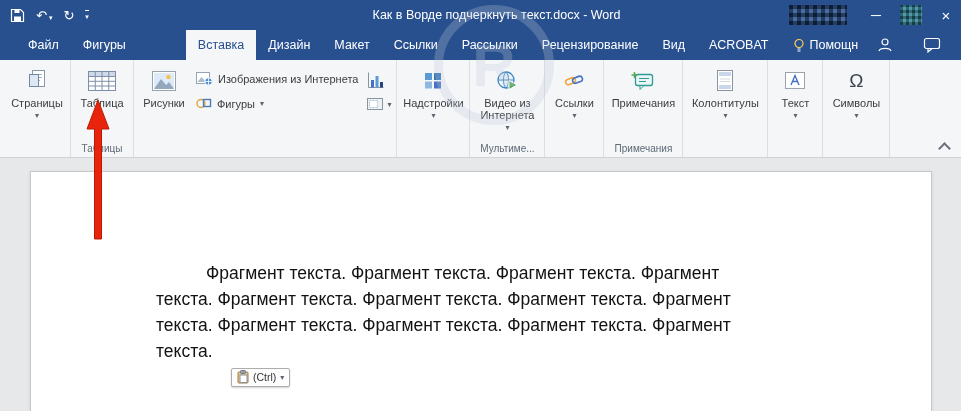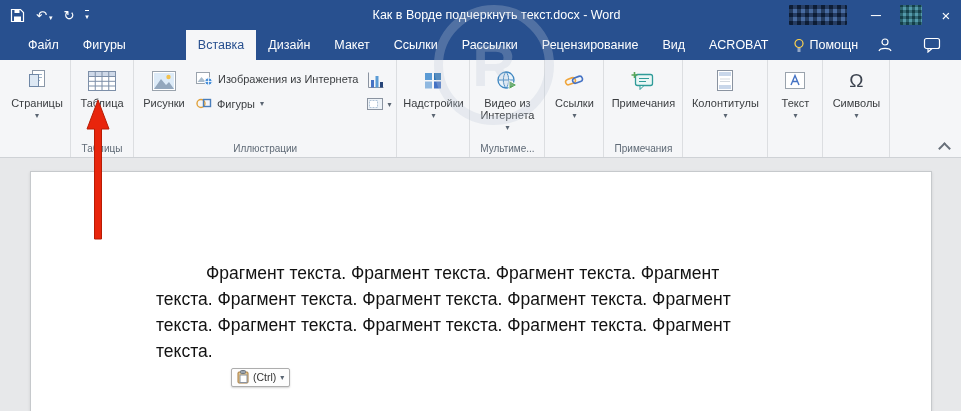--- a/index.html
+++ b/index.html
@@ -228,21 +228,20 @@
           </div>
           <div class="iconbtn">
             <svg width="17" height="13">
                 <rect x="0.5" y="0.5" width="15" height="11" fill="#eef3f8" stroke="#8a93a0"></rect>
                 <rect x="2.5" y="2.5" width="8" height="7" fill="#fff" stroke="#b0c4d8" stroke-dasharray="2 1"></rect>
               </svg>
             <span class="caret">▾</span>
           </div>
         </div>
       </div>
-      <div class="rlabel">Иллюстрации</div>
     </div>
 
     <div class="rgroup">
       <div class="rbody">
         <div class="bigbtn" style="width:62px">
           <span class="ic">
               <svg width="20" height="19">
                 <rect x="2" y="2" width="7" height="7" fill="#5b9bd5"></rect>
                 <rect x="11" y="2" width="7" height="7" fill="#2e75b6"></rect>
                 <rect x="2" y="10.5" width="7" height="7" fill="#8fb8e0"></rect>

